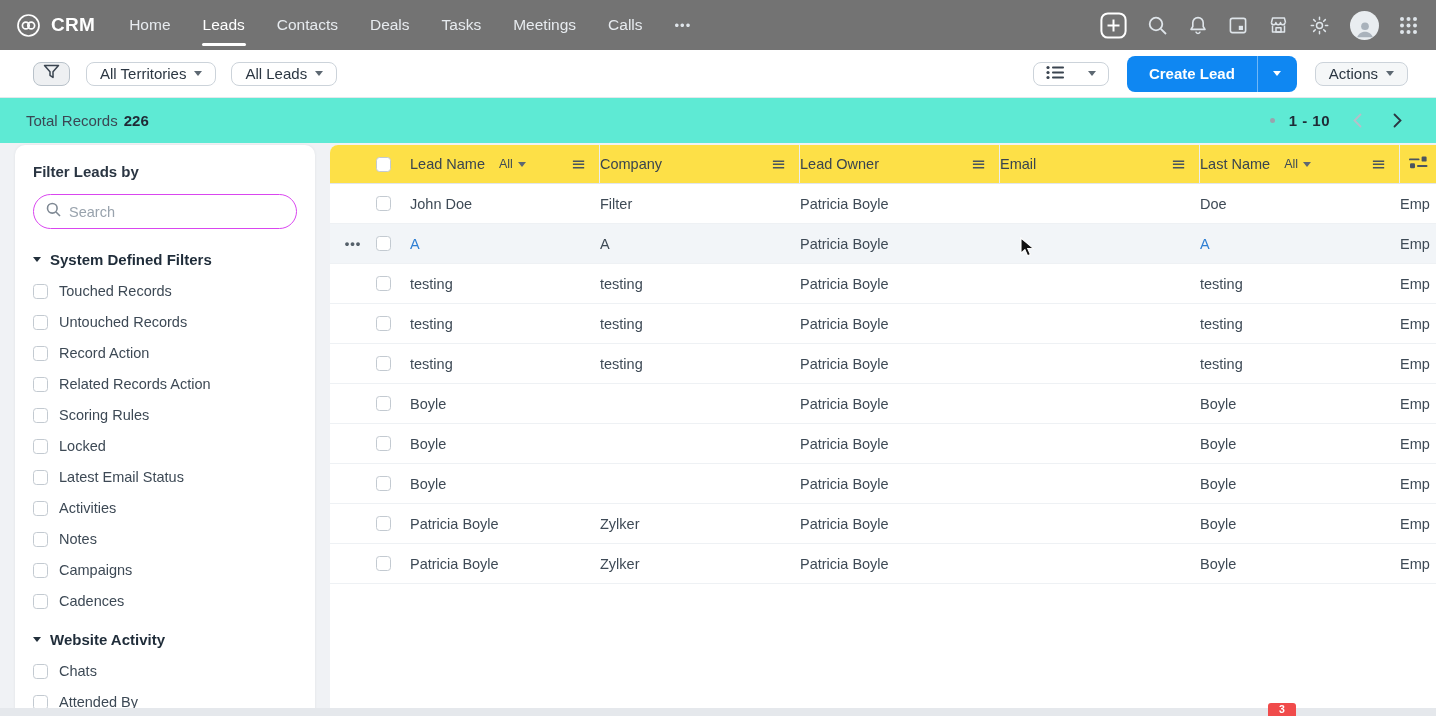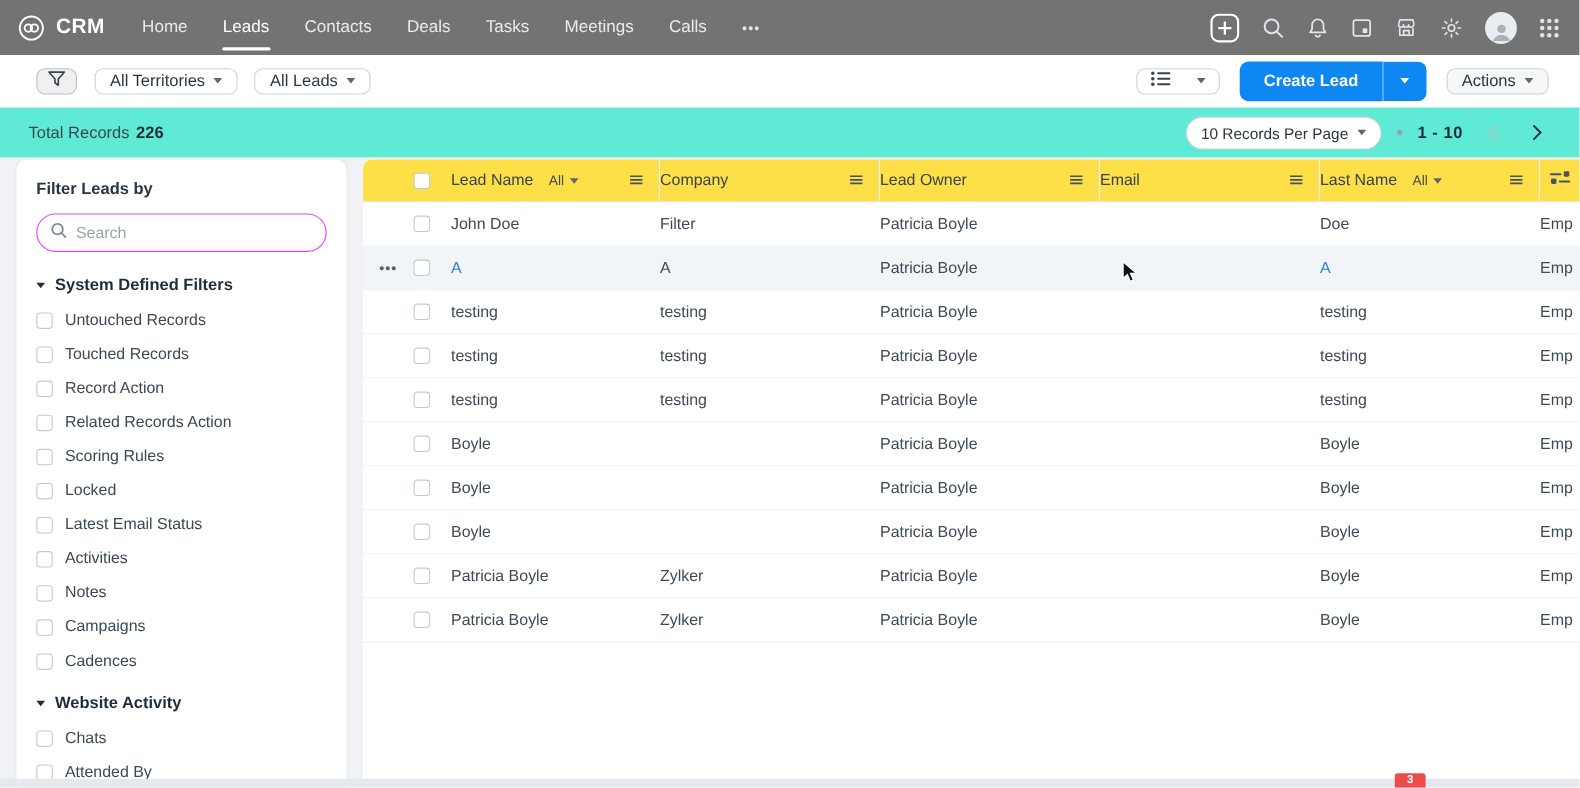--- a/index.html
+++ b/index.html
@@ -245,24 +245,20 @@
       <span>Actions</span>
       <span class="caret"></span>
     </button>
   </div>
 </div>
 
 <div class="records-bar">
   <span class="total-label">Total Records</span>
   <span class="total-value">226</span>
   <div class="pag">
-    <button class="per-page">
-      <span>10 Records Per Page</span>
-      <span class="caret"></span>
-    </button>
     <span class="dot-sep"></span>
     <span class="range">1 - 10</span>
     <span class="chev">
       <svg width="9" height="15" viewBox="0 0 9 15" fill="none" stroke="#b6bfc8" stroke-width="1.8" stroke-linecap="round">
           <polyline points="7.5,1.5 1.5,7.5 7.5,13.5"></polyline>
         </svg>
     </span>
     <span class="chev">
       <svg width="9" height="15" viewBox="0 0 9 15" fill="none" stroke="#2b3642" stroke-width="1.8" stroke-linecap="round">
           <polyline points="1.5,1.5 7.5,7.5 1.5,13.5"></polyline>
@@ -286,25 +282,25 @@
     </div>
     <div id="sb-sections">
         <div>
       <div class="sb-section-head">
         <span class="tri-down"></span>
         <span class="sb-section-label">System Defined Filters</span>
       </div>
       <div class="sb-items">
             <div class="sb-item">
       <span class="checkbox"></span>
+      <span class="sb-item-label">Touched Records</span>
+    </div>
+            <div class="sb-item">
+      <span class="checkbox"></span>
       <span class="sb-item-label">Untouched Records</span>
-    </div>
-            <div class="sb-item">
-      <span class="checkbox"></span>
-      <span class="sb-item-label">Touched Records</span>
     </div>
             <div class="sb-item">
       <span class="checkbox"></span>
       <span class="sb-item-label">Record Action</span>
     </div>
             <div class="sb-item">
       <span class="checkbox"></span>
       <span class="sb-item-label">Related Records Action</span>
     </div>
             <div class="sb-item">

